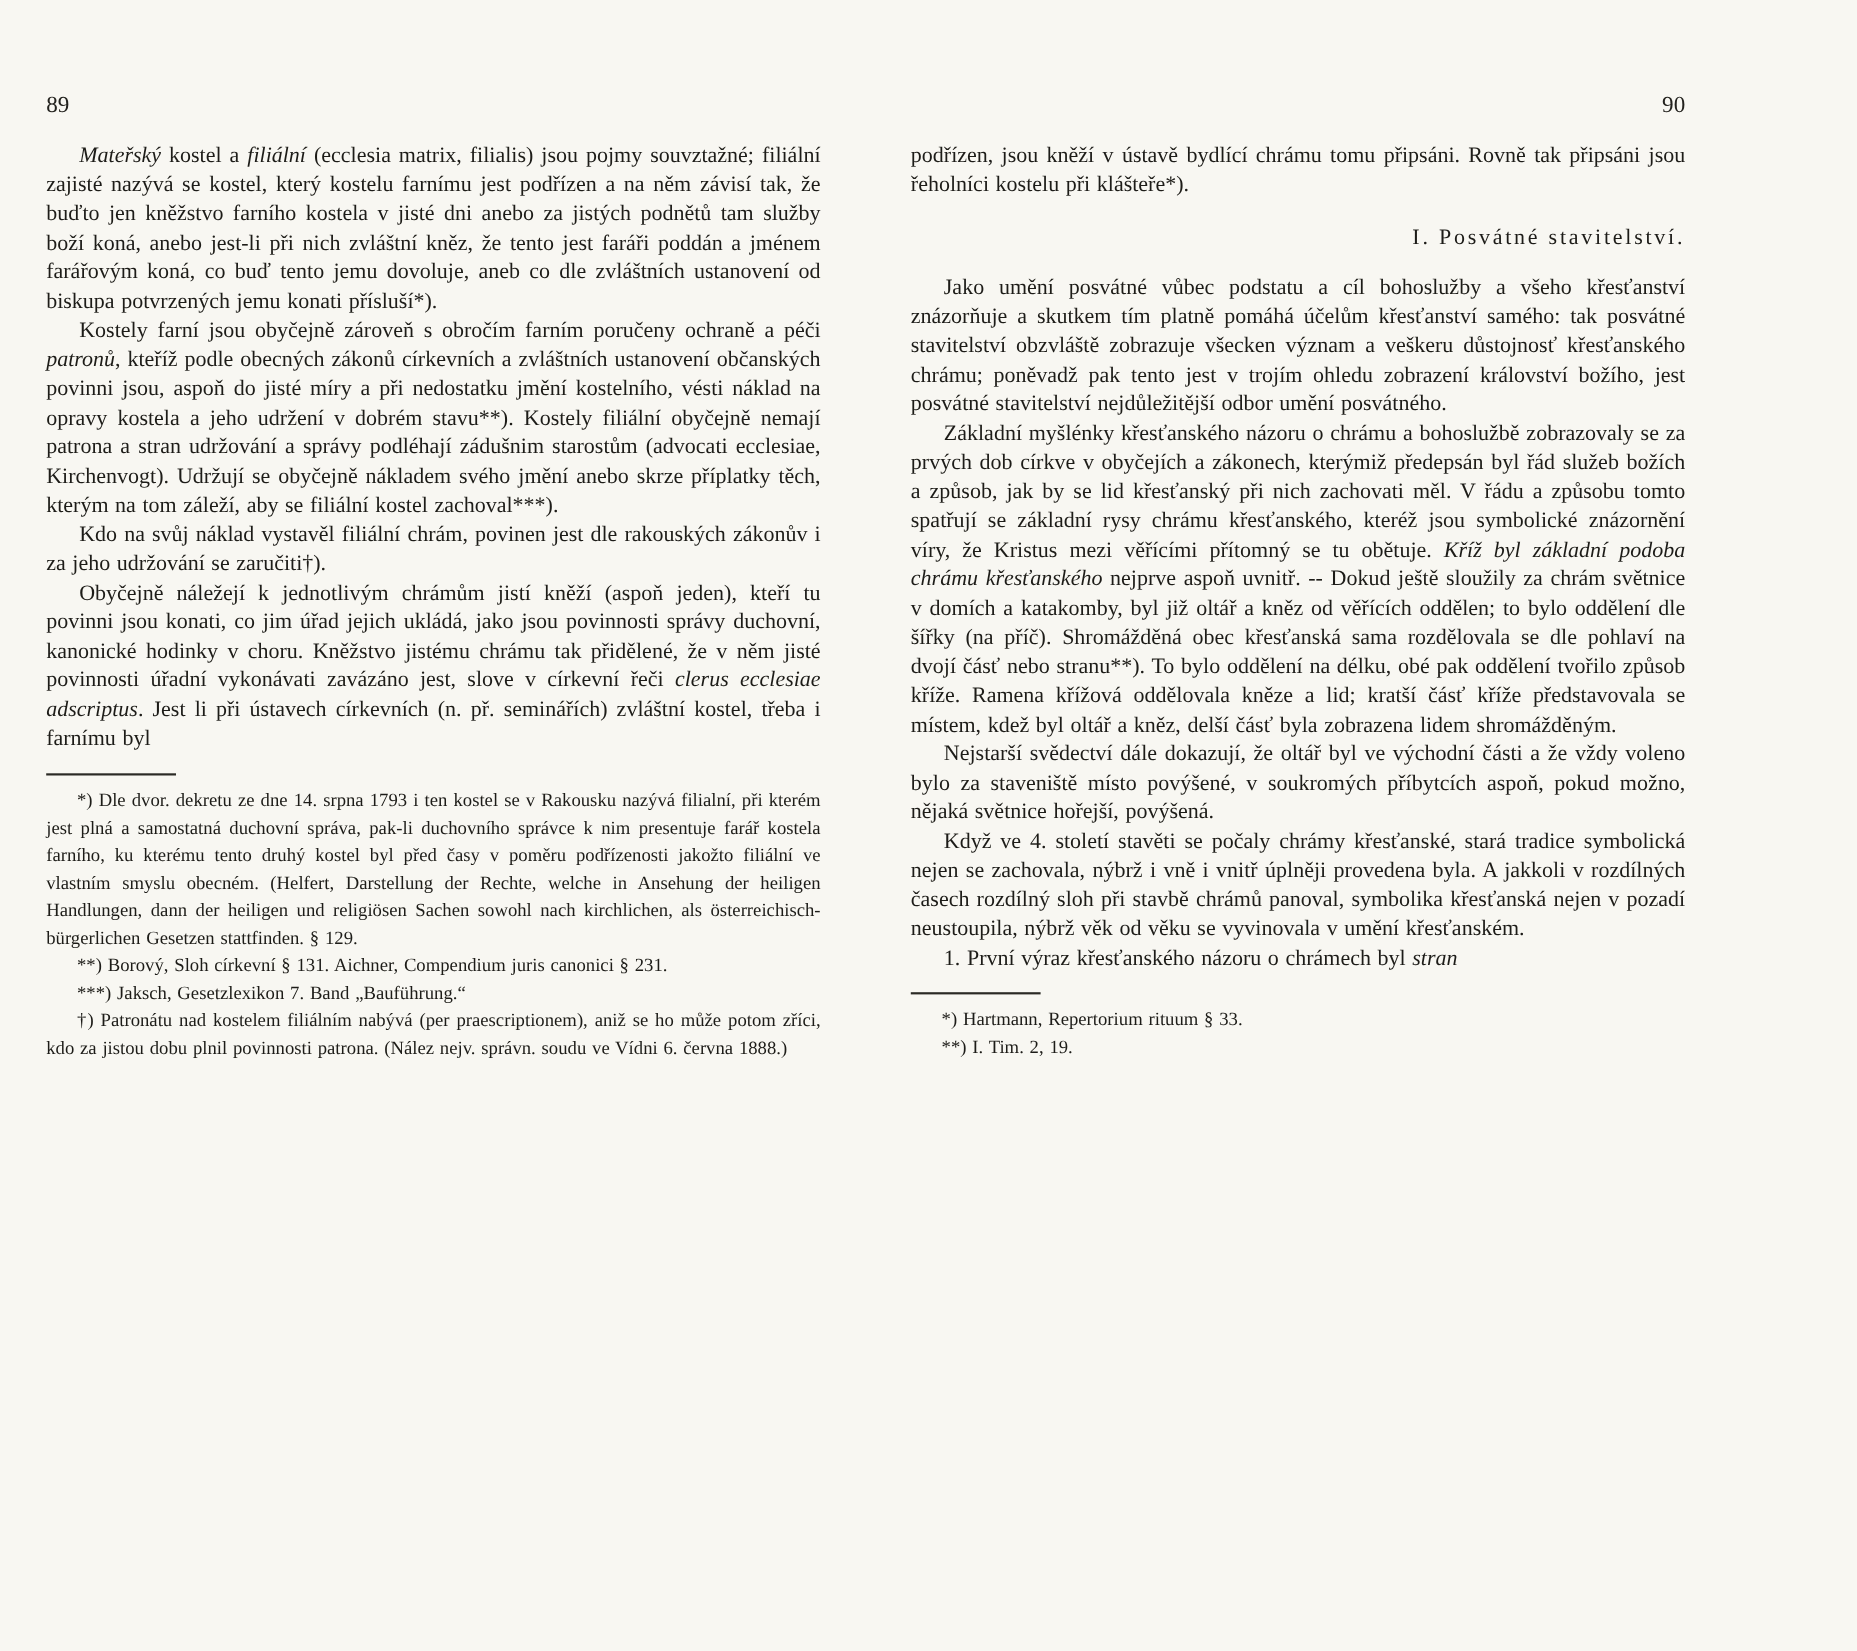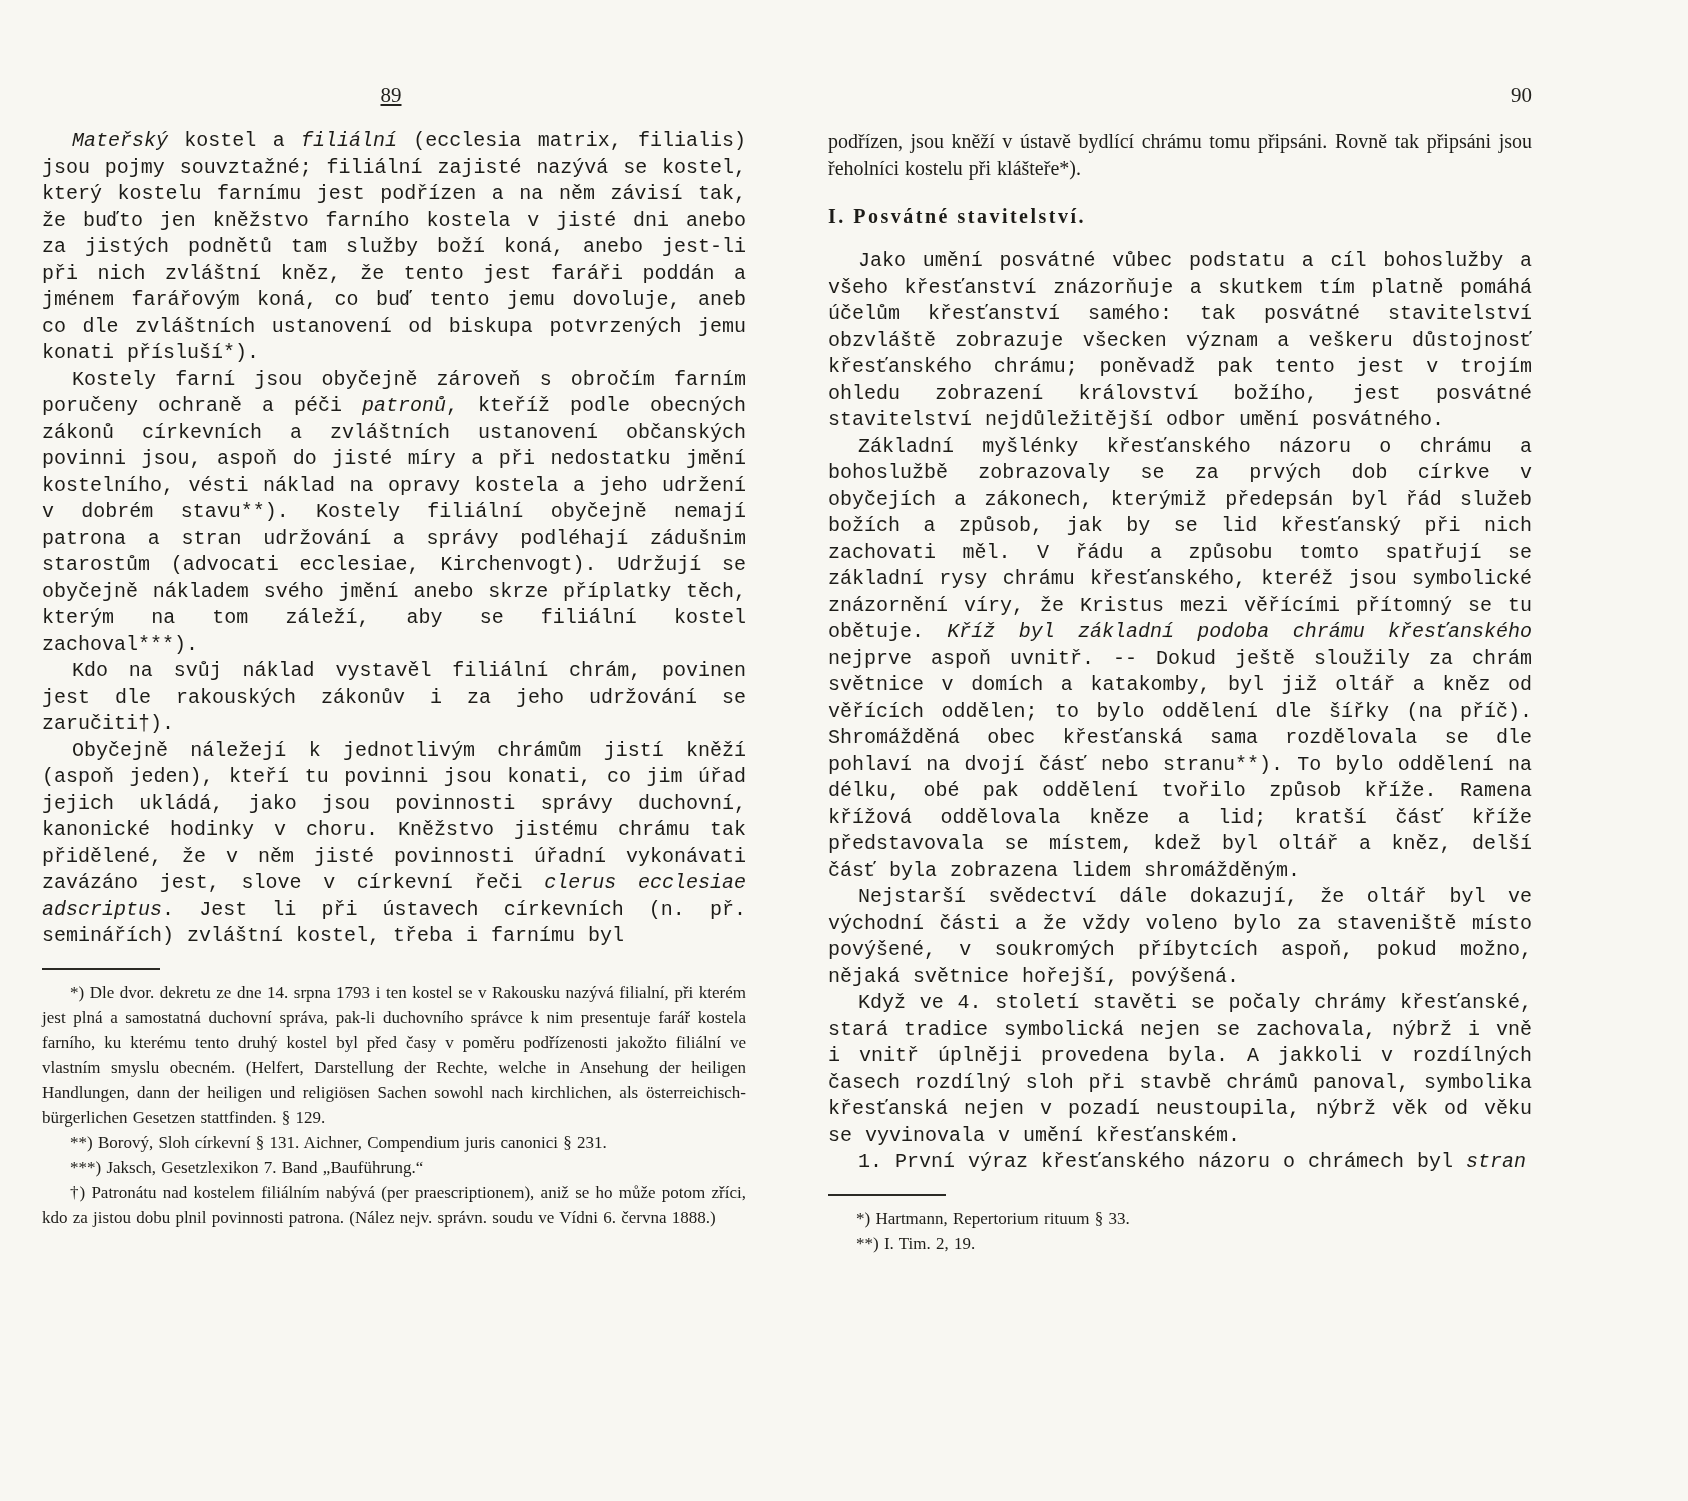--- a/index.html
+++ b/index.html
@@ -17,37 +17,36 @@
     padding: 84px 0 0 42px;
     box-sizing: border-box;
   }
   .page { width: 704px; flex: 0 0 auto; }
   .page-number {
     font-size: 21px;
     line-height: 22px;
     margin-bottom: 22px;
     color: #23221e;
   }
-  .pn-right { text-align: center; padding-right: 6px; text-decoration: underline; }
+  .pn-right { text-align: left; padding-right: 6px; }
   .pn-left  { text-align: right;  padding-left: 10px; }
   .page-body p.para {
     margin: 0;
     font-size: 20px;
     line-height: 26.5px;
     text-align: justify;
     word-spacing: 1px;
   }
-  .page-body p.para.indent { text-indent: 30px; font-family: Liberation Mono, monospace; }
+  .page-body p.para.indent { text-indent: 30px; }
   .page-body p.heading {
     margin: 24px 0 20px 0;
     font-size: 20px;
-    text-align: left;
+    text-align: right;
     letter-spacing: 2.5px;
     text-indent: 0;
-    font-weight: bold;
   }
   em { font-style: italic; }
   .footnote-rule {
     width: 118px;
     height: 0;
     border: none;
     border-top: 2px solid #2b2a25;
     margin: 18px 0 10px 0;
   }
   .footnotes p.footnote {

